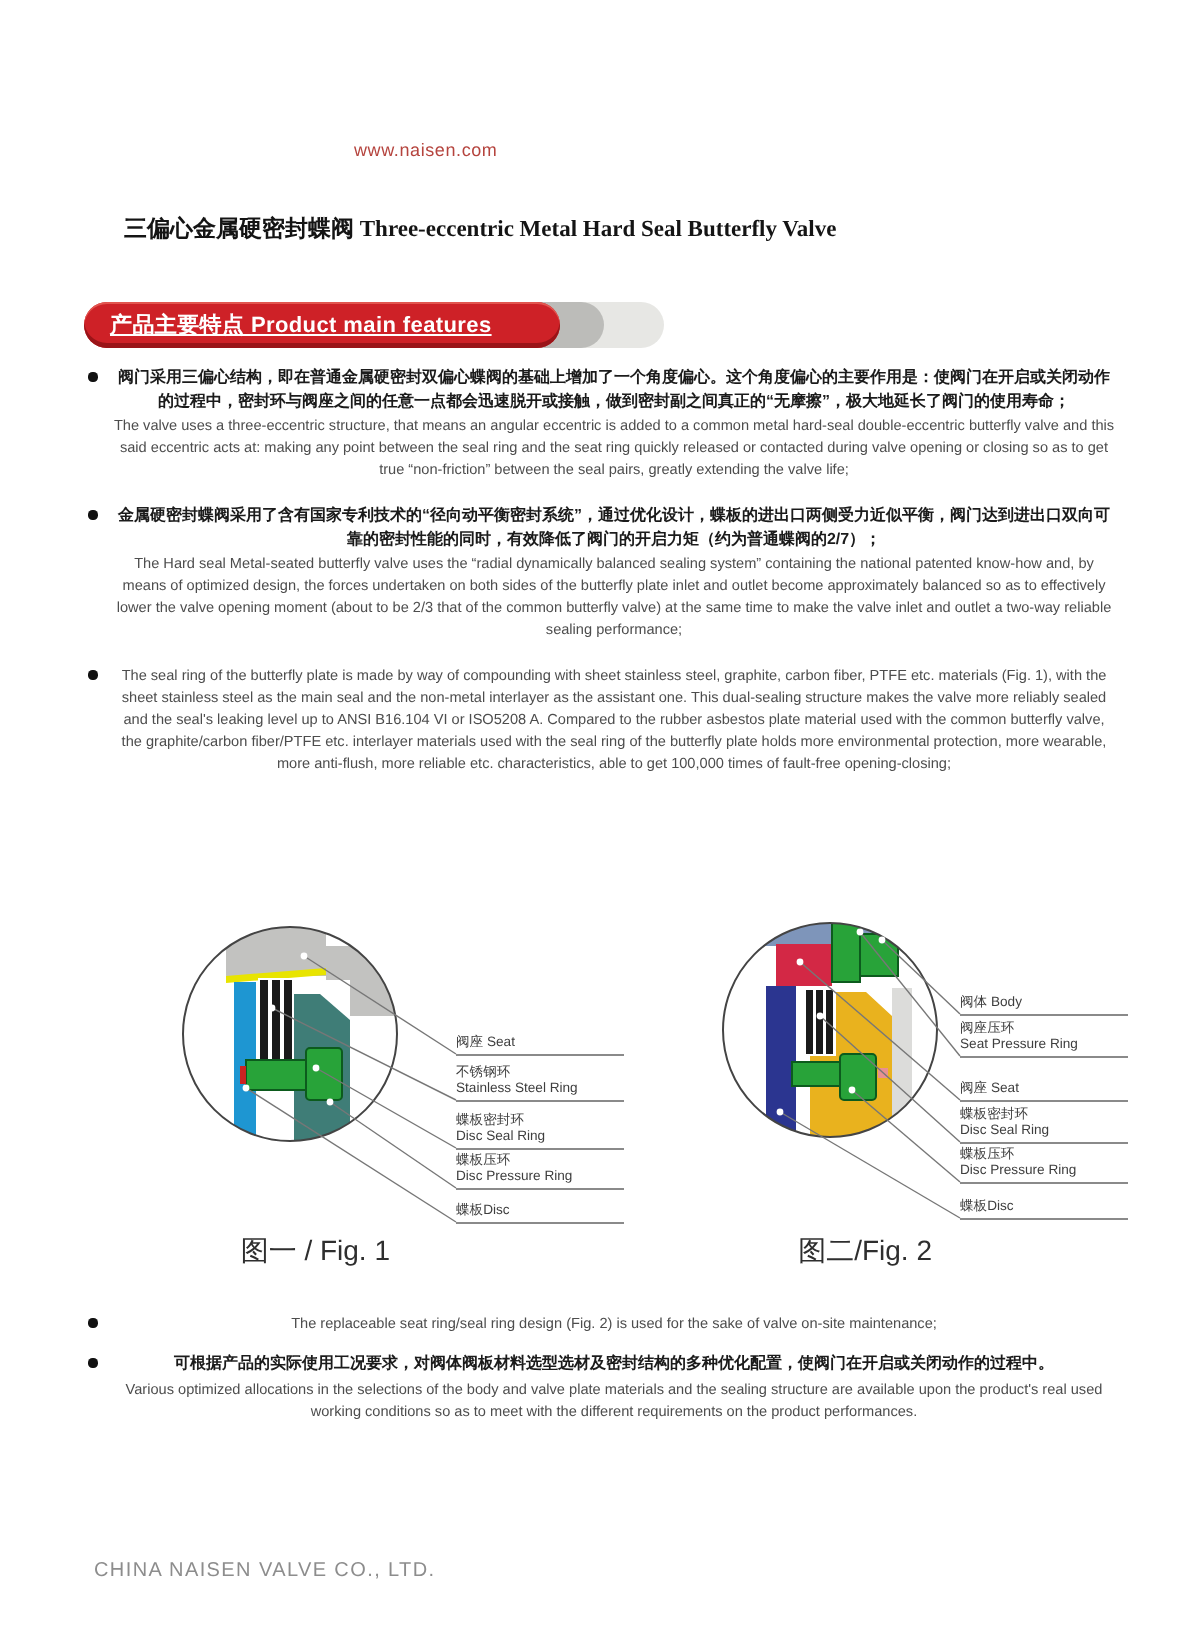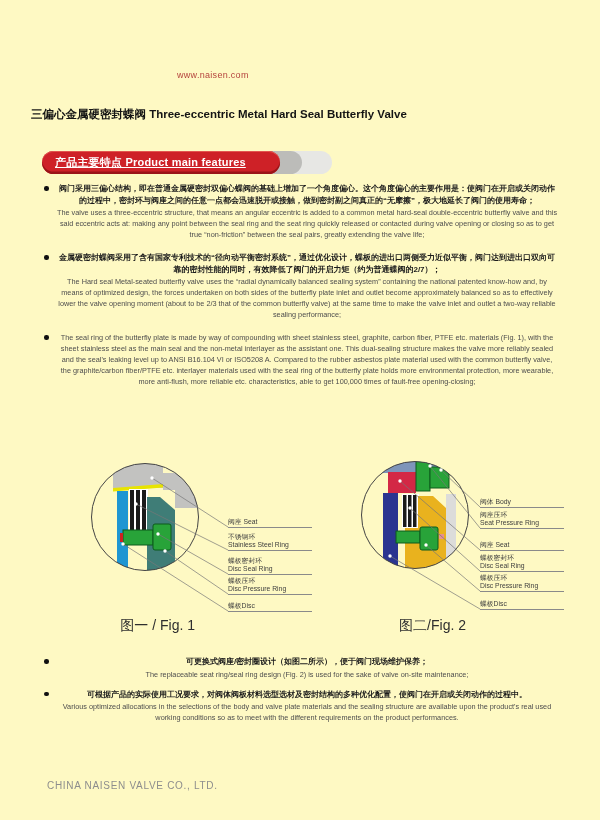--- a/index.html
+++ b/index.html
@@ -1,19 +1,19 @@
 <!DOCTYPE html>
 <html><head>
 <meta charset="utf-8">
 <style>
   html,body{margin:0;padding:0;background:#e9e9e9;}
-  .page{position:relative;width:600px;height:820px;margin:0 auto;background:#fef9c3;
+  .page{position:relative;width:600px;height:820px;margin:0 auto;background:#ffffff;
         font-family:"Liberation Sans",sans-serif;overflow:hidden;}
   .url{position:absolute;top:70px;left:177px;font-size:9px;color:#b5443e;letter-spacing:.3px;}
-  .title{position:absolute;top:107px;left:31px;width:520px;font-size:11.5px;font-weight:bold;color:#141414;}
+  .title{position:absolute;top:107px;left:62px;width:520px;font-size:11.5px;font-weight:bold;color:#141414;font-family:Liberation Serif, serif;}
   .banner{position:absolute;top:151px;left:42px;width:300px;height:23px;}
   .pill{position:absolute;top:0;height:23px;border-radius:11.5px;}
   .pill.g2{left:152px;width:138px;background:#e7e7e4;}
   .pill.g1{left:122px;width:138px;background:#bcbcb9;}
   .pill.red{left:0;width:238px;background:#ce2127;box-shadow:inset 0 -2.5px 0 #9a1418,inset 0 1px 0 #e2554f;
             display:flex;align-items:center;padding-left:13px;box-sizing:border-box;}
   .banner-text{color:#fff;font-weight:bold;font-size:11px;letter-spacing:.2px;white-space:nowrap;text-decoration:underline;}
   .features{position:absolute;left:44px;width:514px;text-align:center;}
   .features.top{top:183px;height:263px;overflow:hidden;}
   .features.bottom{top:656px;height:90px;overflow:hidden;}
@@ -192,21 +192,20 @@
     <div class="fig-label" style="left:142px;top:152px">
       <span>蝶板Disc</span>
         <span></span>
     </div>
     <div class="fig-caption">图二/Fig. 2</div>
   </div>
 
   <div class="features bottom">
     <div class="feature" style="margin-bottom:9px">
       <span class="dot"></span>
-      <p class="zh">可更换式阀座/密封圈设计（如图二所示），便于阀门现场维护保养；</p>
       <p class="en">The replaceable seat ring/seal ring design (Fig. 2) is used for the sake of valve on-site maintenance;</p>
     </div>
     <div class="feature">
       <span class="dot"></span>
       <p class="zh">可根据产品的实际使用工况要求，对阀体阀板材料选型选材及密封结构的多种优化配置，使阀门在开启或关闭动作的过程中。</p>
       <p class="en">Various optimized allocations in the selections of the body and valve plate materials and the sealing structure are available upon the product's real used working conditions so as to meet with the different requirements on the product performances.</p>
     </div>
   </div>
 
   <div class="footer">CHINA NAISEN VALVE CO., LTD.</div>

